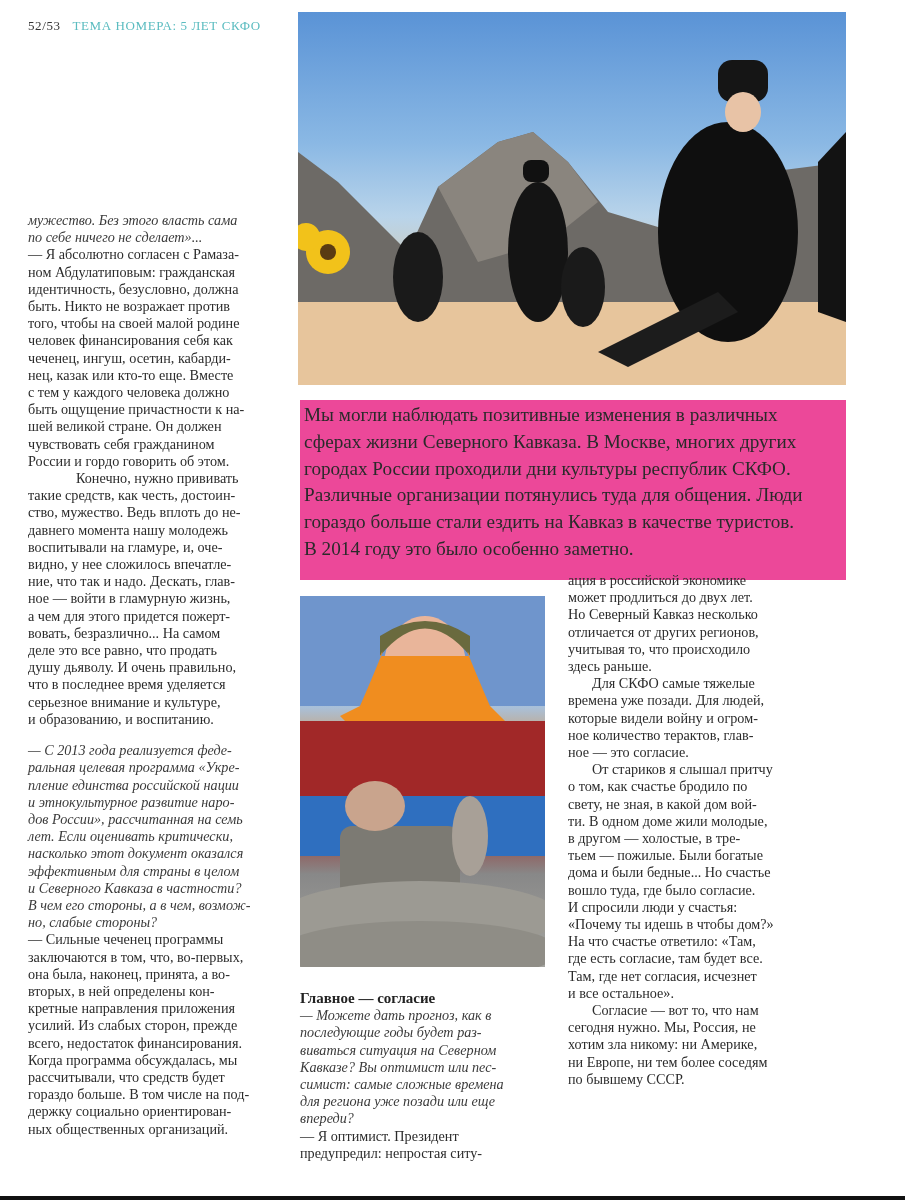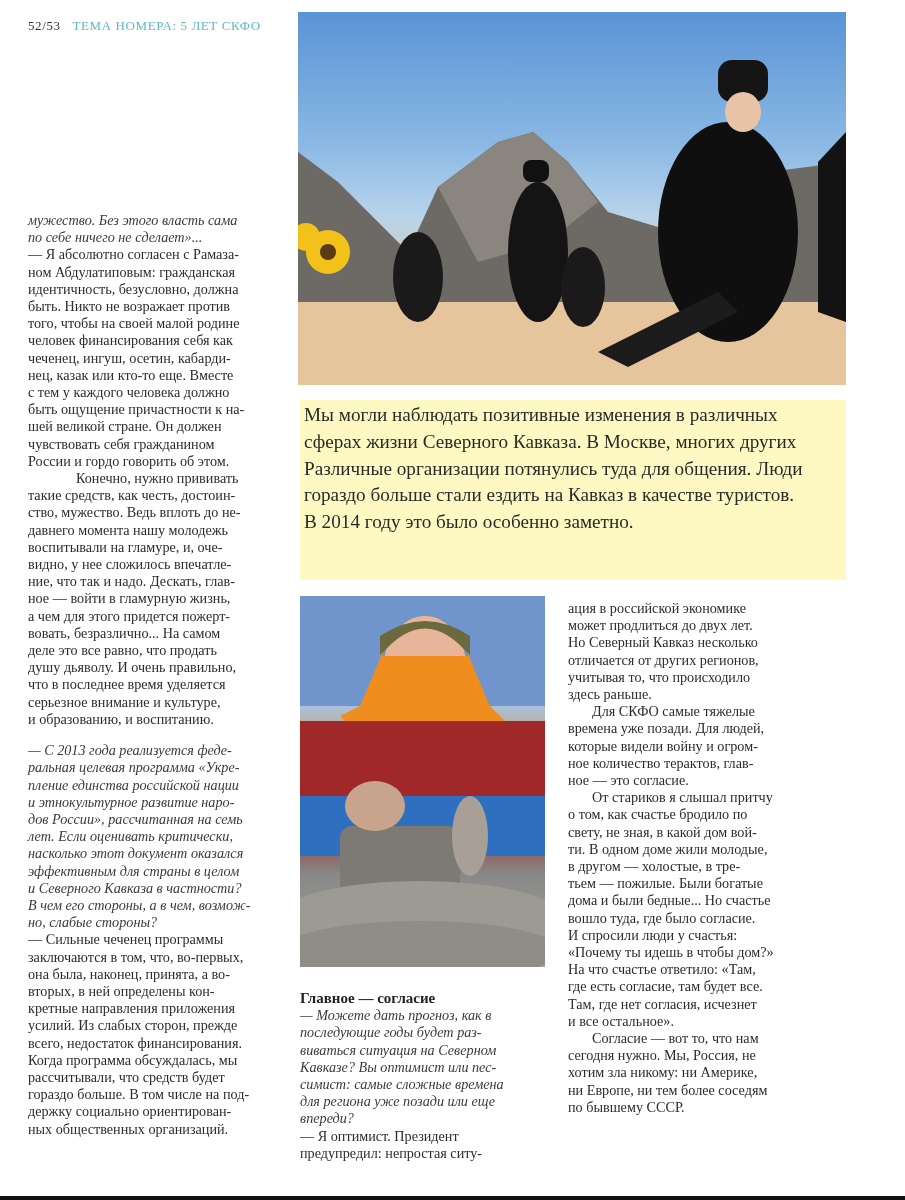--- a/index.html
+++ b/index.html
@@ -23,36 +23,36 @@
     font-size: 14.2px; line-height: 17.2px; color: #2b2b2b;
   }
   .col p { margin: 0; }
   .col .i { font-style: italic; color: #3a3a3a; }
   .col .ind { text-indent: 24px; }
   .col .gap { margin-top: 14px; }
   .line { display: block; white-space: nowrap; }
 
   #col1 { left: 28px; top: 212px; width: 250px; }
   #col2 { left: 300px; top: 990px; width: 250px; }
-  #col3 { left: 568px; top: 600px; width: 240px; }
+  #col3 { left: 568px; top: 572px; width: 240px; }
 
   .photo {
     position: absolute; overflow: hidden;
   }
   #photo-dancers { left: 298px; top: 12px; width: 548px; height: 373px;
     background: linear-gradient(180deg, #5a93d6 0%, #8ab8e4 35%, #b9d4ea 55%, #d9c8a8 75%, #e8c7a0 100%);
   }
   #photo-potter { left: 300px; top: 596px; width: 245px; height: 371px;
     background: linear-gradient(180deg, #5d85c2 0%, #a9c0d9 30%, #e48a2a 45%, #9a2a2a 60%, #888 75%, #a5a5a0 100%);
   }
   .photo svg { position: absolute; left: 0; top: 0; width: 100%; height: 100%; }
 
   .quote {
     position: absolute; left: 300px; top: 400px; width: 546px; height: 180px;
-    background: #fef9c3;
+    background: #ec4899;
     box-sizing: border-box; padding: 2px 10px 0 4px;
     font-family: "Liberation Serif", serif; font-size: 19.2px; line-height: 26.8px; color: #2a2a2a;
   }
   .quote .line { white-space: nowrap; }
 
   .subhead { font-weight: bold; font-size: 15px; color: #222; }
 
   .bottom-bar { position: absolute; left: 0; top: 1196px; width: 905px; height: 4px; background: #111; }
 </style>
 </head>
@@ -79,20 +79,21 @@
     <rect x="420" y="48" width="50" height="42" rx="14" fill="#151515"></rect>
     <ellipse cx="445" cy="100" rx="18" ry="20" fill="#e8c3a6"></ellipse>
     <polygon points="300,340 420,280 440,300 330,355" fill="#1c1c1c"></polygon>
     <polygon points="520,150 548,120 548,310 520,300" fill="#131313"></polygon>
   </svg>
 </div>
 
 <div class="quote">
   <span class="line">Мы могли наблюдать позитивные изменения в различных</span>
   <span class="line">сферах жизни Северного Кавказа. В Москве, многих других</span>
+  <span class="line">городах России проходили дни культуры республик СКФО.</span>
   <span class="line">Различные организации потянулись туда для общения. Люди</span>
   <span class="line">гораздо больше стали ездить на Кавказ в качестве туристов.</span>
   <span class="line">В 2014 году это было особенно заметно.</span>
 </div>
 
 <div class="photo" id="photo-potter" title="Женщина в оранжевом платке работает на гончарном круге">
   <svg viewBox="0 0 245 371" preserveAspectRatio="none">
     <rect x="0" y="0" width="245" height="110" fill="#6f95cc"></rect>
     <ellipse cx="125" cy="75" rx="42" ry="55" fill="#e9b59a"></ellipse>
     <path d="M80,60 Q125,5 170,60 L170,40 Q125,10 80,40 Z" fill="#6a6a3e"></path>

